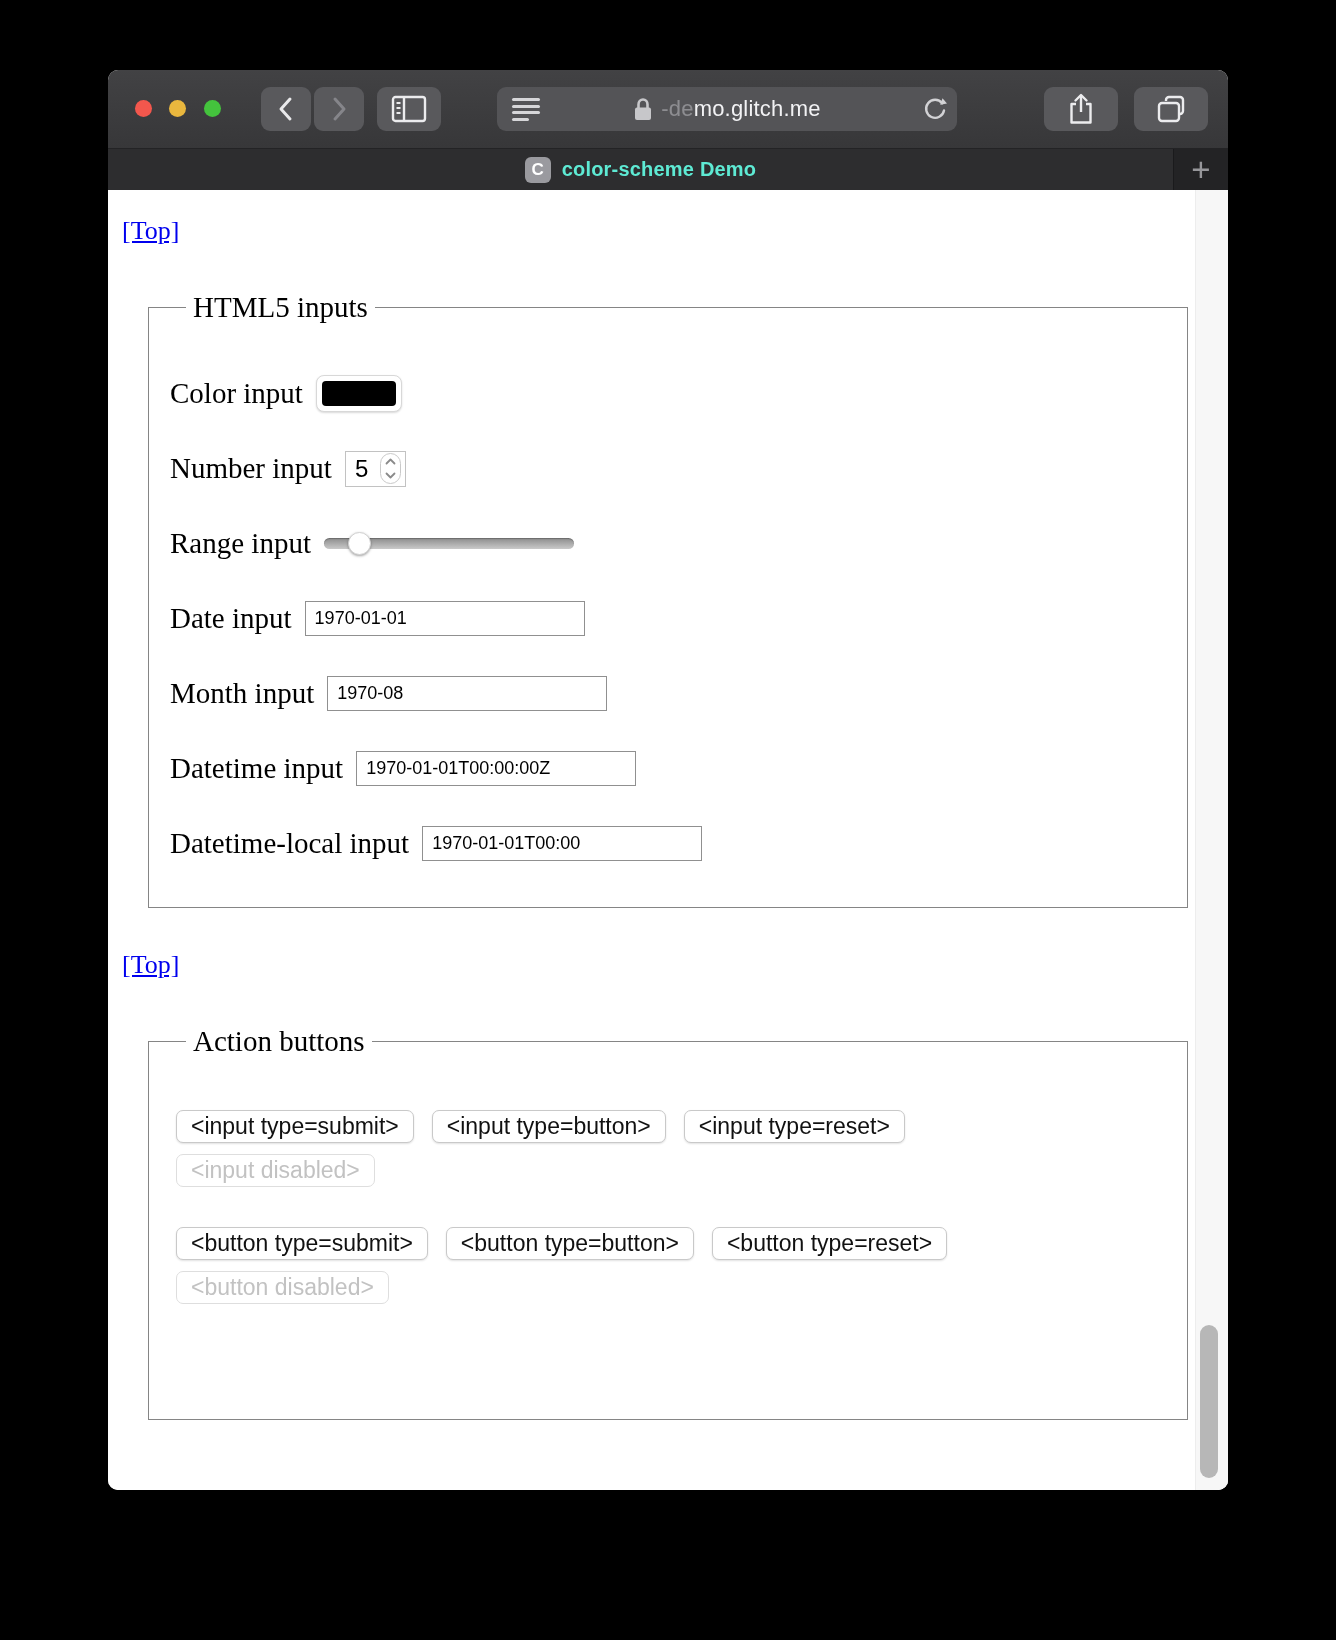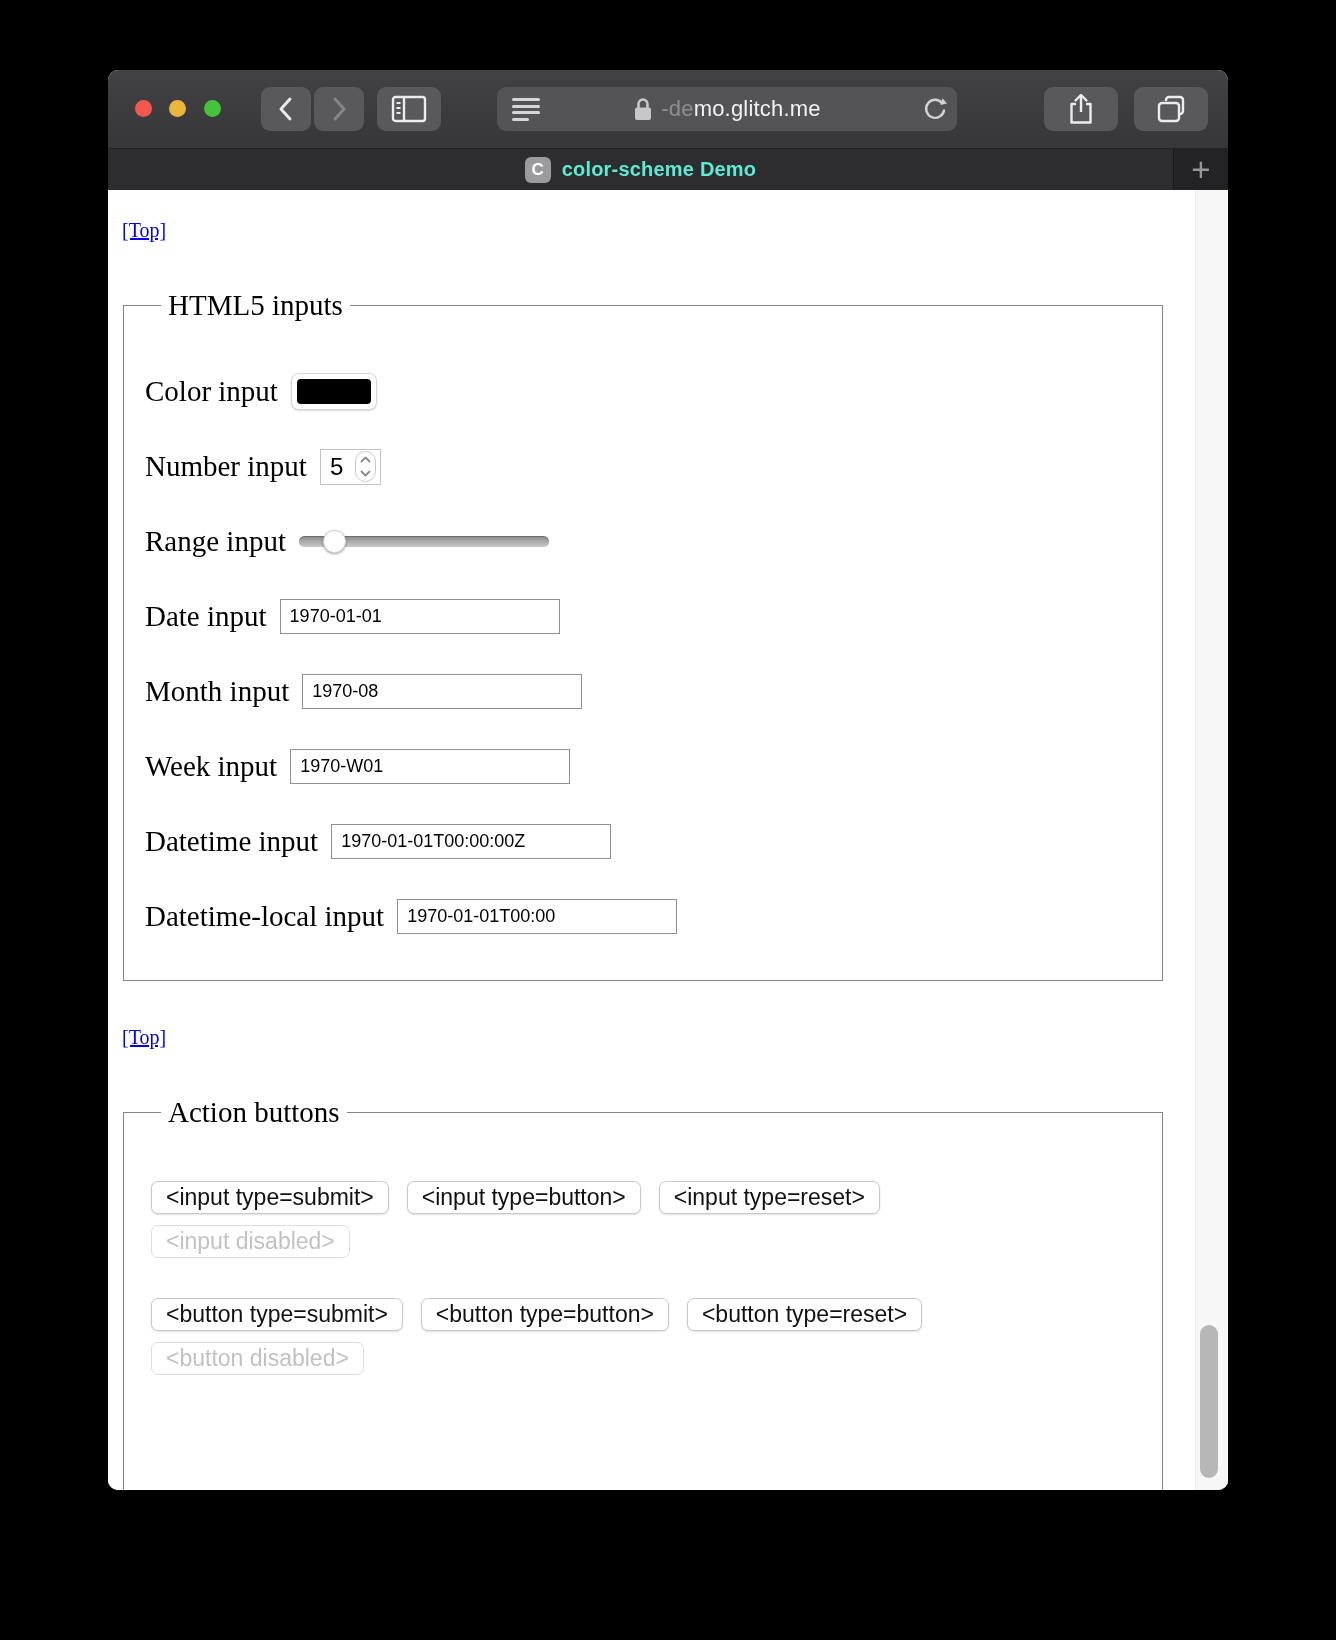--- a/index.html
+++ b/index.html
@@ -76,23 +76,23 @@
   .gutter{
     position:absolute;top:0;right:0;width:32px;height:100%;
     background:#f7f7f7;border-left:1px solid #ededed;
   }
   .gutter .thumb{
     position:absolute;right:10px;top:1135px;width:18px;height:153px;
     border-radius:9px;background:#b7b7b7;
   }
   .page{padding:24px 70px 0 14px;}
   .top-row{line-height:33px;}
-  .top-link{font-size:20px;color:#0000ee;text-decoration:underline;cursor:pointer;}
+  .top-link{font-size:26px;color:#0000ee;text-decoration:underline;cursor:pointer;}
   fieldset.fs{
-    margin:41px 0 0 1px;width:1040px;box-sizing:border-box;
+    margin:41px 0 0 26px;width:1040px;box-sizing:border-box;
     border:1px solid #858585;padding:51px 0 45px 21px;
   }
   fieldset.fs legend{font-size:29px;margin-left:16px;padding:0 7px;}
   fieldset.fs2{padding:52px 0 115px 21px;}
   .row{display:flex;align-items:center;height:37px;margin-bottom:38px;}
   .row:last-child{margin-bottom:0;}
   .row-label{font-size:29px;margin-right:13px;white-space:nowrap;}
   
   .ctl{font-family:"Liberation Sans",sans-serif;}
   .color-swatch{
@@ -267,24 +267,20 @@
         <div class="row">
           <span class="row-label">Date input</span>
           <div class="text-input ctl">1970-01-01</div>
         </div>
 
         <div class="row">
           <span class="row-label">Month input</span>
           <div class="text-input ctl">1970-08</div>
         </div>
 
-        <div class="row">
-          <span class="row-label">Week input</span>
-          <div class="text-input ctl">1970-W01</div>
-        </div>
 
         <div class="row">
           <span class="row-label">Datetime input</span>
           <div class="text-input ctl">1970-01-01T00:00:00Z</div>
         </div>
 
         <div class="row">
           <span class="row-label">Datetime-local input</span>
           <div class="text-input ctl">1970-01-01T00:00</div>
         </div>

